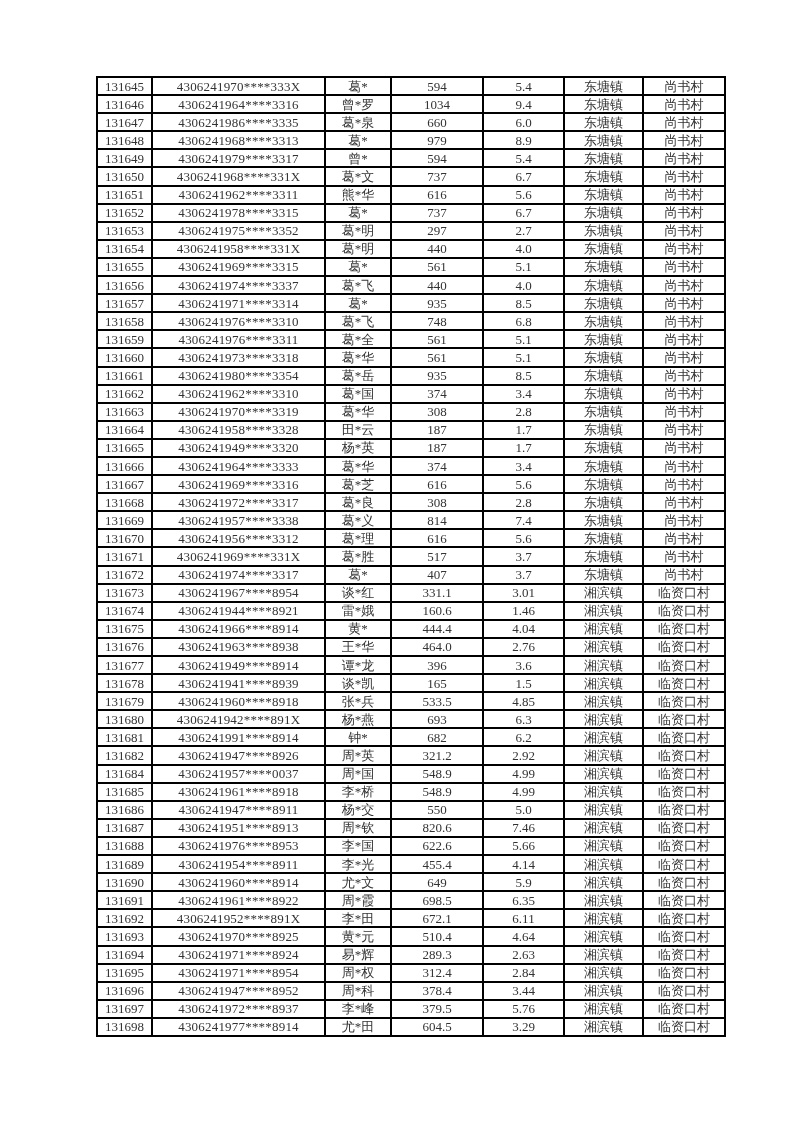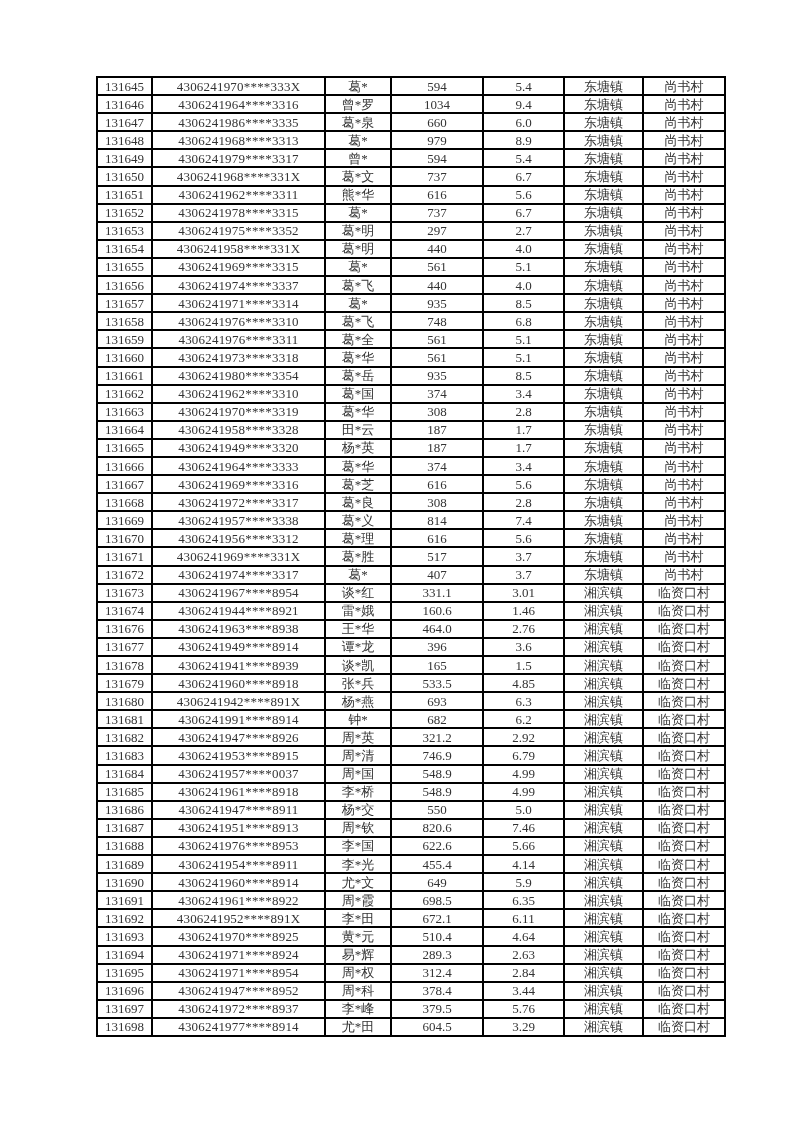--- a/index.html
+++ b/index.html
@@ -319,20 +319,29 @@
         <tr>
           <td>131674</td>
           <td class="id-cell">4306241944****8921</td>
           <td>雷*娥</td>
           <td>160.6</td>
           <td>1.46</td>
           <td>湘滨镇</td>
           <td>临资口村</td>
         </tr>
         <tr>
+          <td>131675</td>
+          <td class="id-cell">4306241966****8914</td>
+          <td>黄*</td>
+          <td>444.4</td>
+          <td>4.04</td>
+          <td>湘滨镇</td>
+          <td>临资口村</td>
+        </tr>
+        <tr>
           <td>131676</td>
           <td class="id-cell">4306241963****8938</td>
           <td>王*华</td>
           <td>464.0</td>
           <td>2.76</td>
           <td>湘滨镇</td>
           <td>临资口村</td>
         </tr>
         <tr>
           <td>131677</td>
@@ -382,29 +391,20 @@
         <tr>
           <td>131682</td>
           <td class="id-cell">4306241947****8926</td>
           <td>周*英</td>
           <td>321.2</td>
           <td>2.92</td>
           <td>湘滨镇</td>
           <td>临资口村</td>
         </tr>
         <tr>
-          <td>131683</td>
-          <td class="id-cell">4306241953****8915</td>
-          <td>周*清</td>
-          <td>746.9</td>
-          <td>6.79</td>
-          <td>湘滨镇</td>
-          <td>临资口村</td>
-        </tr>
-        <tr>
           <td>131684</td>
           <td class="id-cell">4306241957****0037</td>
           <td>周*国</td>
           <td>548.9</td>
           <td>4.99</td>
           <td>湘滨镇</td>
           <td>临资口村</td>
         </tr>
         <tr>
           <td>131685</td>

